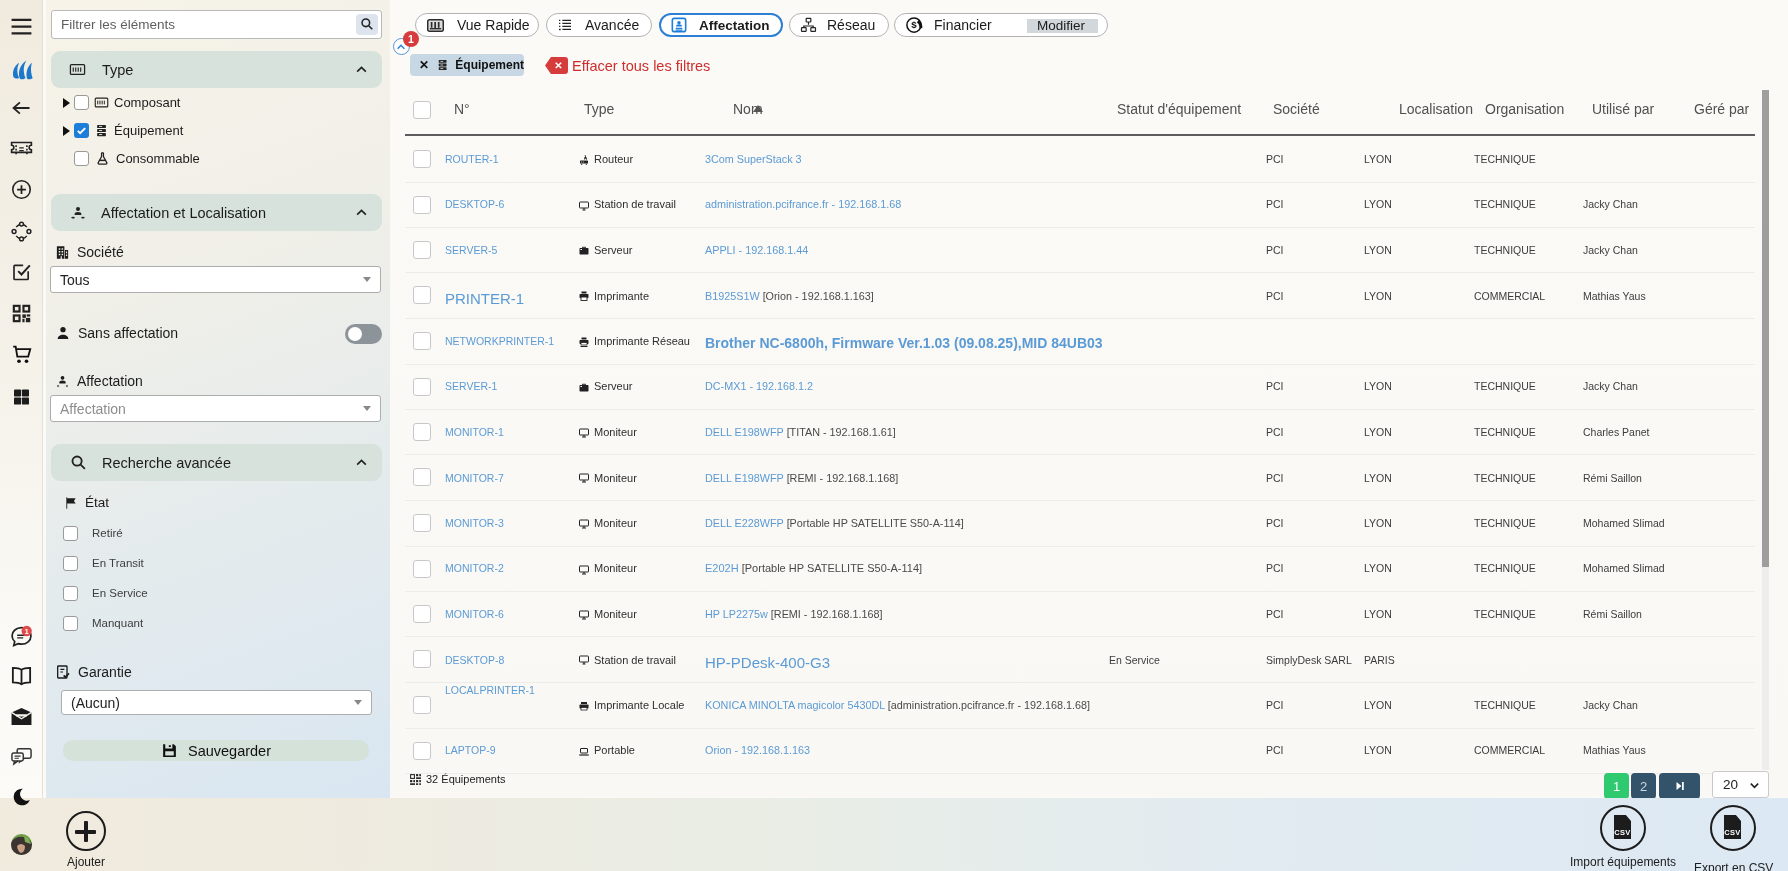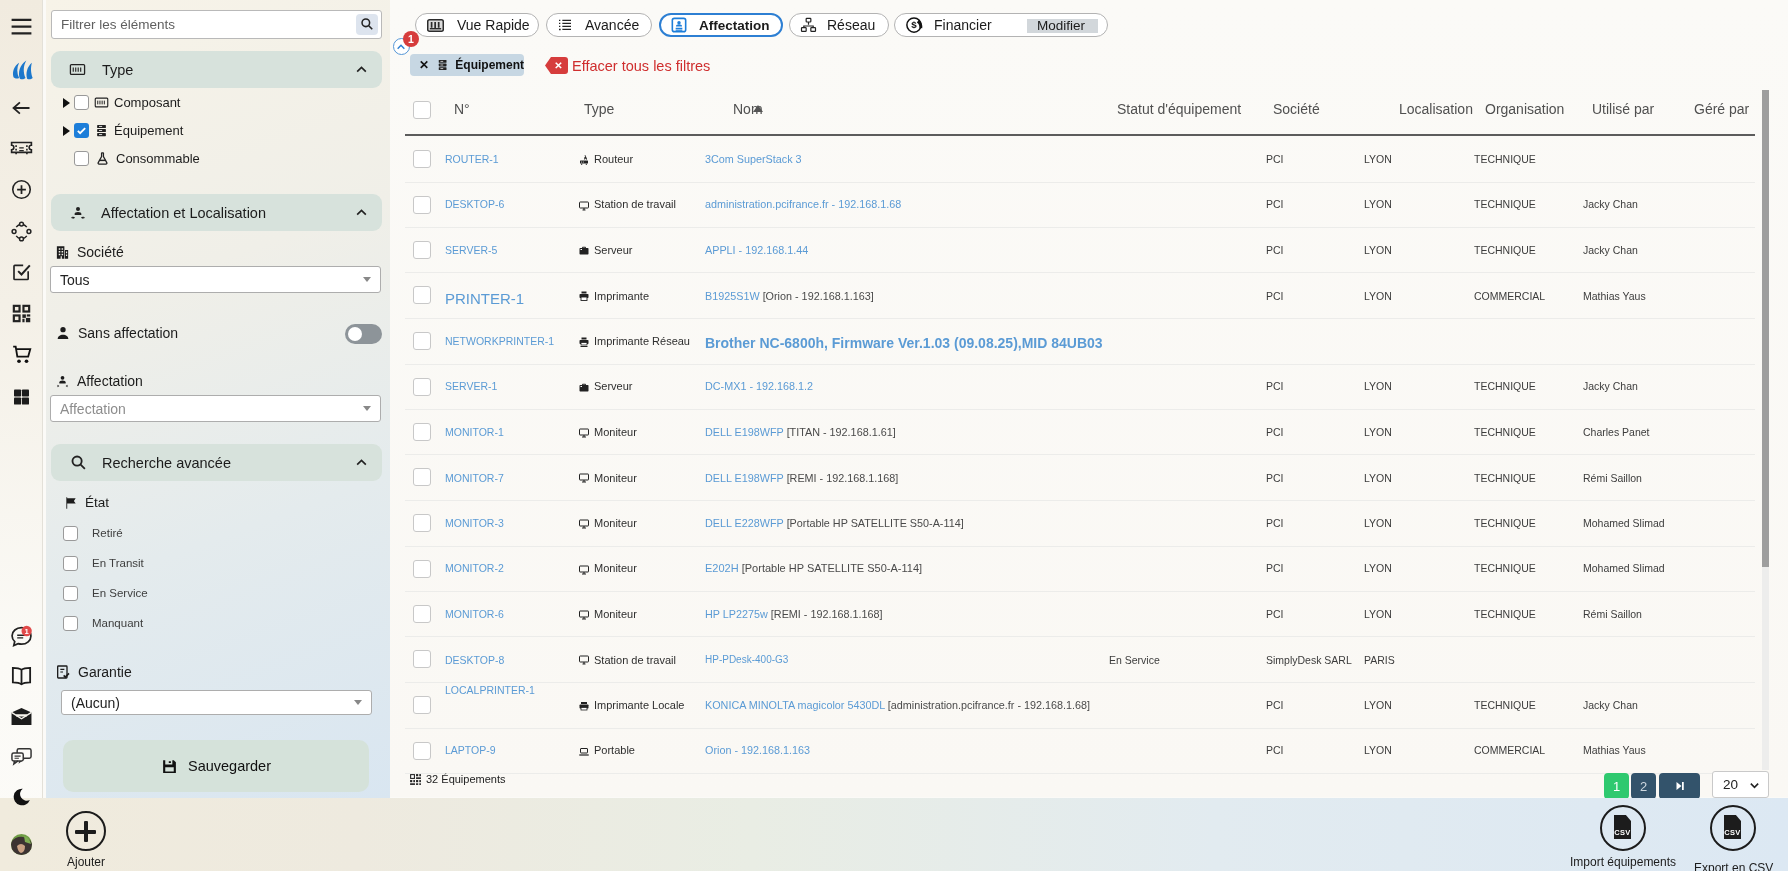--- a/index.html
+++ b/index.html
@@ -164,21 +164,21 @@
   <div class="slabel" style="left:9px;top:664px;">
     <svg width="16" height="16" viewBox="0 0 24 24" fill="none" stroke="#1c1c1c" stroke-width="2">
         <rect x="4" y="3" width="14" height="18" rx="1"></rect>
         <path d="M8 8h6M8 12h4" stroke-width="1.8"></path>
         <path d="M13 17l2.5 2.5L21 14" stroke-width="2.4"></path>
       </svg>
     <span>Garantie</span>
   </div>
   <div class="ssel" style="top:690px;left:15px;width:311px;height:25px;">(Aucun)<span class="car" style="top:9px;"></span></div>
 
-  <div class="abs" style="left:17px;top:740px;width:306px;height:52px;background:#d5e2da;border-radius:10px;display:flex;align-items:center;justify-content:center;gap:10px;font-size:14.5px;color:#111;">
+  <div class="abs" style="left:17px;top:740px;width:306px;height:21px;background:#d5e2da;border-radius:10px;display:flex;align-items:center;justify-content:center;gap:10px;font-size:14.5px;color:#111;">
     <svg width="17" height="17" viewBox="0 0 24 24" fill="#111">
         <path d="M3 3h15l3 3v15H3V3zm3 0v6h10V3H6zm5 1.5h3V7h-3V4.5zM6 13v6h12v-6H6z"></path>
       </svg>
     <span>Sauvegarder</span>
   </div>
 </div>
 <div id="main"></div>
 
 <div class="tab" style="left:415px;width:124px;">
   <svg width="17" height="13" viewBox="0 0 24 18" style="margin-left:11px;">
@@ -405,21 +405,21 @@
 <span class="cell dk2" style="left:1474px;top:608px;">TECHNIQUE</span>
 <span class="cell dk2" style="left:1583px;top:608px;">Rémi Saillon</span>
 <div class="row-sep" style="top:636px;"></div>
 <div class="cb2" style="top:650px;"></div>
 <span class="cell lnk" style="left:445px;top:654px;font-size:10.5px;">DESKTOP-8</span>
 <span class="cell" style="left:578px;top:652px;"><svg width="12" height="12" viewBox="0 0 24 24" fill="none" stroke="#222" stroke-width="2">
       <rect x="3" y="4" width="18" height="12" rx="1.5"></rect>
       <path d="M9 20h6M12 16v4" stroke-width="2.2"></path>
     </svg></span>
 <span class="cell" style="left:594px;top:654px;font-size:11px;color:#2e2e2e;">Station de travail</span>
-<span class="cell" style="left:705px;top:654px;font-size:10px;"><span class="lnk">HP-PDesk-400-G3</span></span>
+<span class="cell" style="left:705px;top:654px;font-size:15px;"><span class="lnk">HP-PDesk-400-G3</span></span>
 <span class="cell dk2" style="left:1109px;top:654px;">En Service</span>
 <span class="cell dk2" style="left:1266px;top:654px;">SimplyDesk SARL</span>
 <span class="cell dk2" style="left:1364px;top:654px;">PARIS</span>
 <div class="row-sep" style="top:682px;"></div>
 <div class="cb2" style="top:696px;"></div>
 <span class="cell lnk" style="left:445px;top:684px;font-size:10.5px;">LOCALPRINTER-1</span>
 <span class="cell" style="left:578px;top:698px;"><svg width="12" height="12" viewBox="0 0 24 24" fill="#222">
       <rect x="3" y="9" width="18" height="8" rx="1.5"></rect>
       <rect x="6" y="4" width="12" height="4"></rect>
       <rect x="6" y="15" width="12" height="5" fill="#fff" stroke="#222" stroke-width="1.6"></rect>

